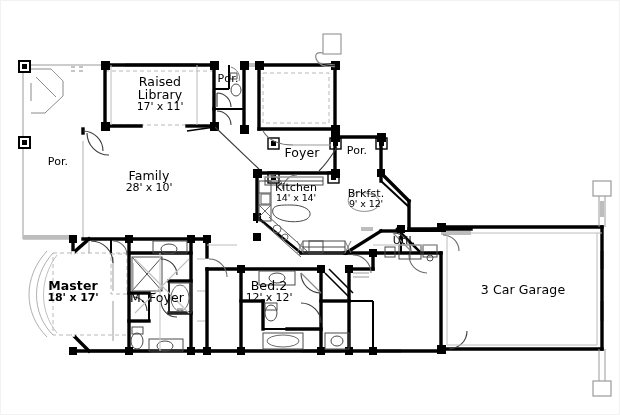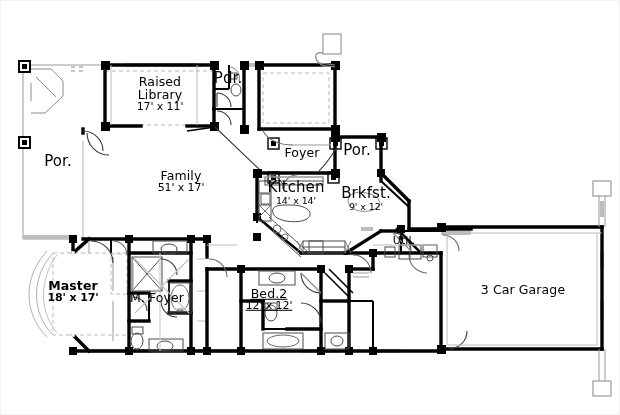--- a/index.html
+++ b/index.html
@@ -39,21 +39,21 @@
   .room-label .rl-name {
     display: block;
     font-size: 12.5px;
     letter-spacing: 0.1px;
   }
   .room-label .rl-dim {
     display: block;
     font-size: 11px;
     letter-spacing: -0.1px;
   }
-  .room-label.small .rl-name { font-size: 15px; }
+  .room-label.small .rl-name { font-size: 11px; }
   .room-label.small .rl-dim  { font-size: 9.5px; }
   .room-label.tiny .rl-name  { font-size: 11px; }
   .room-label.two-line .rl-name { line-height: 1.0; }
 </style>
 </head>
 <body>
 
 <div id="plan-root">
 
   <svg id="plan-svg" viewBox="0 0 620 415">
@@ -428,23 +428,23 @@
 
 
   <div class="room-label" style="left:301px; top:151px;">
     <span class="rl-name">Foyer</span>
   </div>
 
   <div class="room-label small" style="left:356px; top:150px;">
     <span class="rl-name">Por.</span>
   </div>
 
-  <div class="room-label" style="left:148px; top:180px;margin-left:32px;">
+  <div class="room-label" style="left:148px; top:180px;">
     <span class="rl-name">Family</span>
-    <span class="rl-dim">51' x 17'</span>
+    <span class="rl-dim">28' x 10'</span>
   </div>
 
   <div class="room-label small" style="left:295px; top:192px;">
     <span class="rl-name">Kitchen</span>
     <span class="rl-dim">14' x 14'</span>
   </div>
 
   <div class="room-label small" style="left:365px; top:198px;">
     <span class="rl-name">Brkfst.</span>
     <span class="rl-dim">9' x 12'</span>
@@ -456,21 +456,21 @@
 
   <div class="room-label" style="left:72px; top:290px;font-weight:bold;">
     <span class="rl-name">Master</span>
     <span class="rl-dim">18' x 17'</span>
   </div>
 
   <div class="room-label" style="left:156px; top:296px;">
     <span class="rl-name">M. Foyer</span>
   </div>
 
-  <div class="room-label" style="left:268px; top:298px;text-decoration:underline;">
+  <div class="room-label" style="left:268px; top:290px;">
     <span class="rl-name">Bed.2</span>
     <span class="rl-dim">12' x 12'</span>
   </div>
 
 
   <div class="room-label" style="left:522px; top:288px;">
     <span class="rl-name">3 Car Garage</span>
   </div>
 
 </div>

